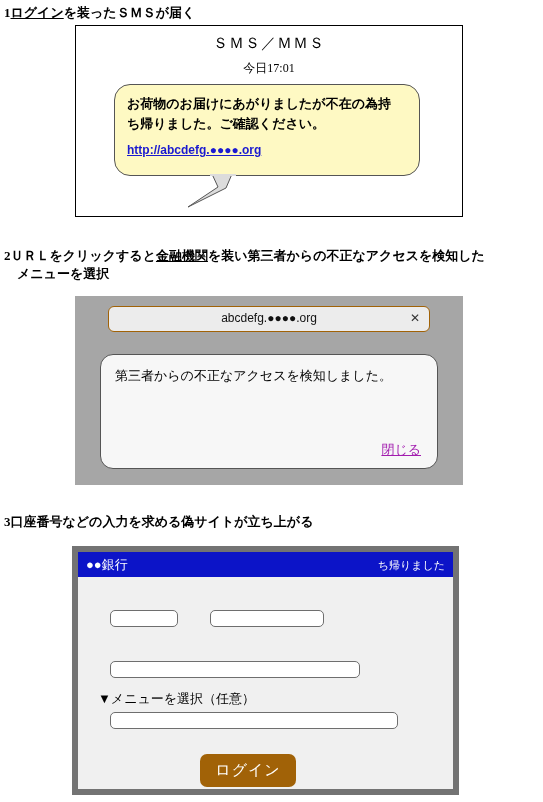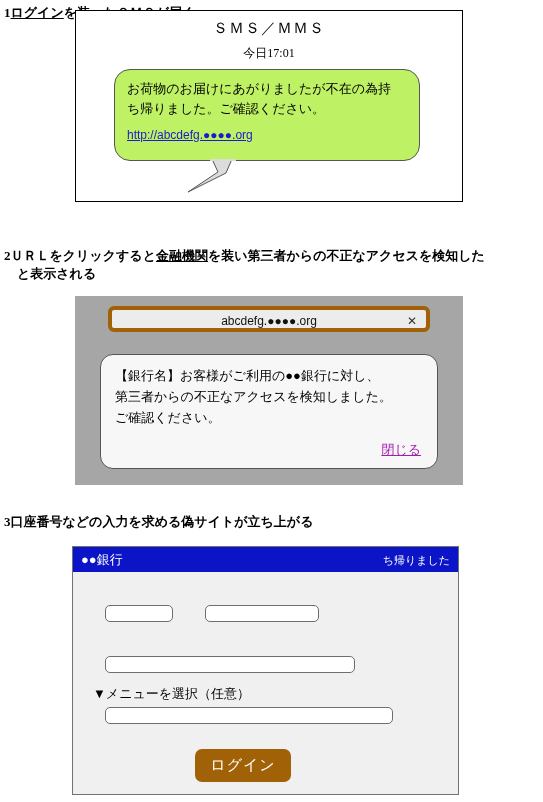--- a/index.html
+++ b/index.html
@@ -32,21 +32,21 @@
 
   #step1-heading { left: 4px;  top: 4px;  width: 520px; }
   #step2-heading { left: 4px;  top: 247px; width: 535px; }
   #step2-heading .line2 { display: block; padding-left: 13px; }
   #step3-heading { left: 4px;  top: 513px; width: 520px; }
 
   
   #sms-panel {
     position: absolute;
     left: 75px;
-    top: 10px;
+    top: 25px;
     width: 388px;
     height: 192px;
     border: 1px solid #000000;
     background: #ffffff;
     box-sizing: border-box;
   }
   #sms-title {
     position: absolute;
     top: 8px;
     left: 0;
@@ -64,25 +64,26 @@
     text-align: center;
     font-size: 12px;
     font-family: "Liberation Serif", "DejaVu Serif", serif;
   }
   #sms-bubble {
     position: absolute;
     left: 38px;
     top: 58px;
     width: 306px;
     height: 92px;
-    background: #bef264;
+    background: #fef9c3;
     border: 1px solid #555555;
     border-radius: 16px;
     box-sizing: border-box;
     padding: 9px 12px 0 12px;
+    font-weight: bold;
   }
   #sms-bubble .bubble-line {
     font-size: 13px;
     line-height: 20px;
     font-family: "Liberation Serif", "DejaVu Serif", serif;
     white-space: nowrap;
   }
   #sms-link {
     display: inline-block;
     margin-top: 9px;
@@ -110,21 +111,21 @@
     background: #a6a6a6;
     box-sizing: border-box;
   }
   #browser-tab {
     position: absolute;
     left: 33px;
     top: 10px;
     width: 322px;
     height: 26px;
     background: #ececec;
-    border: 4px solid #a16207;
+    border: 1px solid #a16207;
     border-radius: 6px;
     box-sizing: border-box;
   }
   #browser-tab-url {
     position: absolute;
     left: 0;
     top: 4px;
     width: 100%;
     text-align: center;
     font-size: 12px;
@@ -170,21 +171,21 @@
   }
 
   
   #bank-panel {
     position: absolute;
     left: 72px;
     top: 546px;
     width: 387px;
     height: 249px;
     background: #f0f0f0;
-    border: 1px solid #737373;
+    border: 6px solid #737373;
     box-sizing: border-box;
   }
   #bank-header {
     position: absolute;
     left: 0;
     top: 0;
     width: 100%;
     height: 25px;
     background: #0c14c8;
     color: #ffffff;
@@ -260,32 +261,30 @@
     <div class="bubble-line">ち帰りました。ご確認ください。</div>
     <span id="sms-link">http://abcdefg.●●●●.org</span>
   </div>
 
   <svg id="sms-bubble-tail" viewBox="0 0 60 40">
     <polygon points="44,0 38,14 0,33 30,13 24,0" fill="#dcdcdc" stroke="#555555" stroke-width="1"></polygon>
     <rect x="22" y="-4" width="26" height="6" fill="#dcdcdc" stroke="none"></rect>
   </svg>
 </div>
 
-<div class="step-heading" id="step2-heading"><span>2</span><span>ＵＲＬをクリックすると</span><span class="u">金融機関</span><span>を装い第三者からの不正なアクセスを検知した</span><span class="line2">と表示される</span></div>
+<div class="step-heading" id="step2-heading"><span>2</span><span>ＵＲＬをクリックすると</span><span class="u">金融機関</span><span>を装い第三者からの不正なアクセスを検知した</span><span class="line2">メニューを選択</span></div>
 
 <div id="browser-window">
   <div id="browser-tab">
     <div id="browser-tab-url">abcdefg.●●●●.org</div>
     <div id="browser-tab-close">✕</div>
   </div>
 
   <div id="browser-dialog">
-    <div class="dialog-line">【銀行名】お客様がご利用の●●銀行に対し、</div>
     <div class="dialog-line">第三者からの不正なアクセスを検知しました。</div>
-    <div class="dialog-line">ご確認ください。</div>
     <span id="dialog-close-link">閉じる</span>
   </div>
 </div>
 
 <div class="step-heading" id="step3-heading"><span>3</span><span>口座番号などの入力を求める偽サイトが立ち上がる</span></div>
 
 <div id="bank-panel">
   <div id="bank-header">
     <div id="bank-name">●●銀行</div>
     <div id="bank-faq-link">ち帰りました</div>

